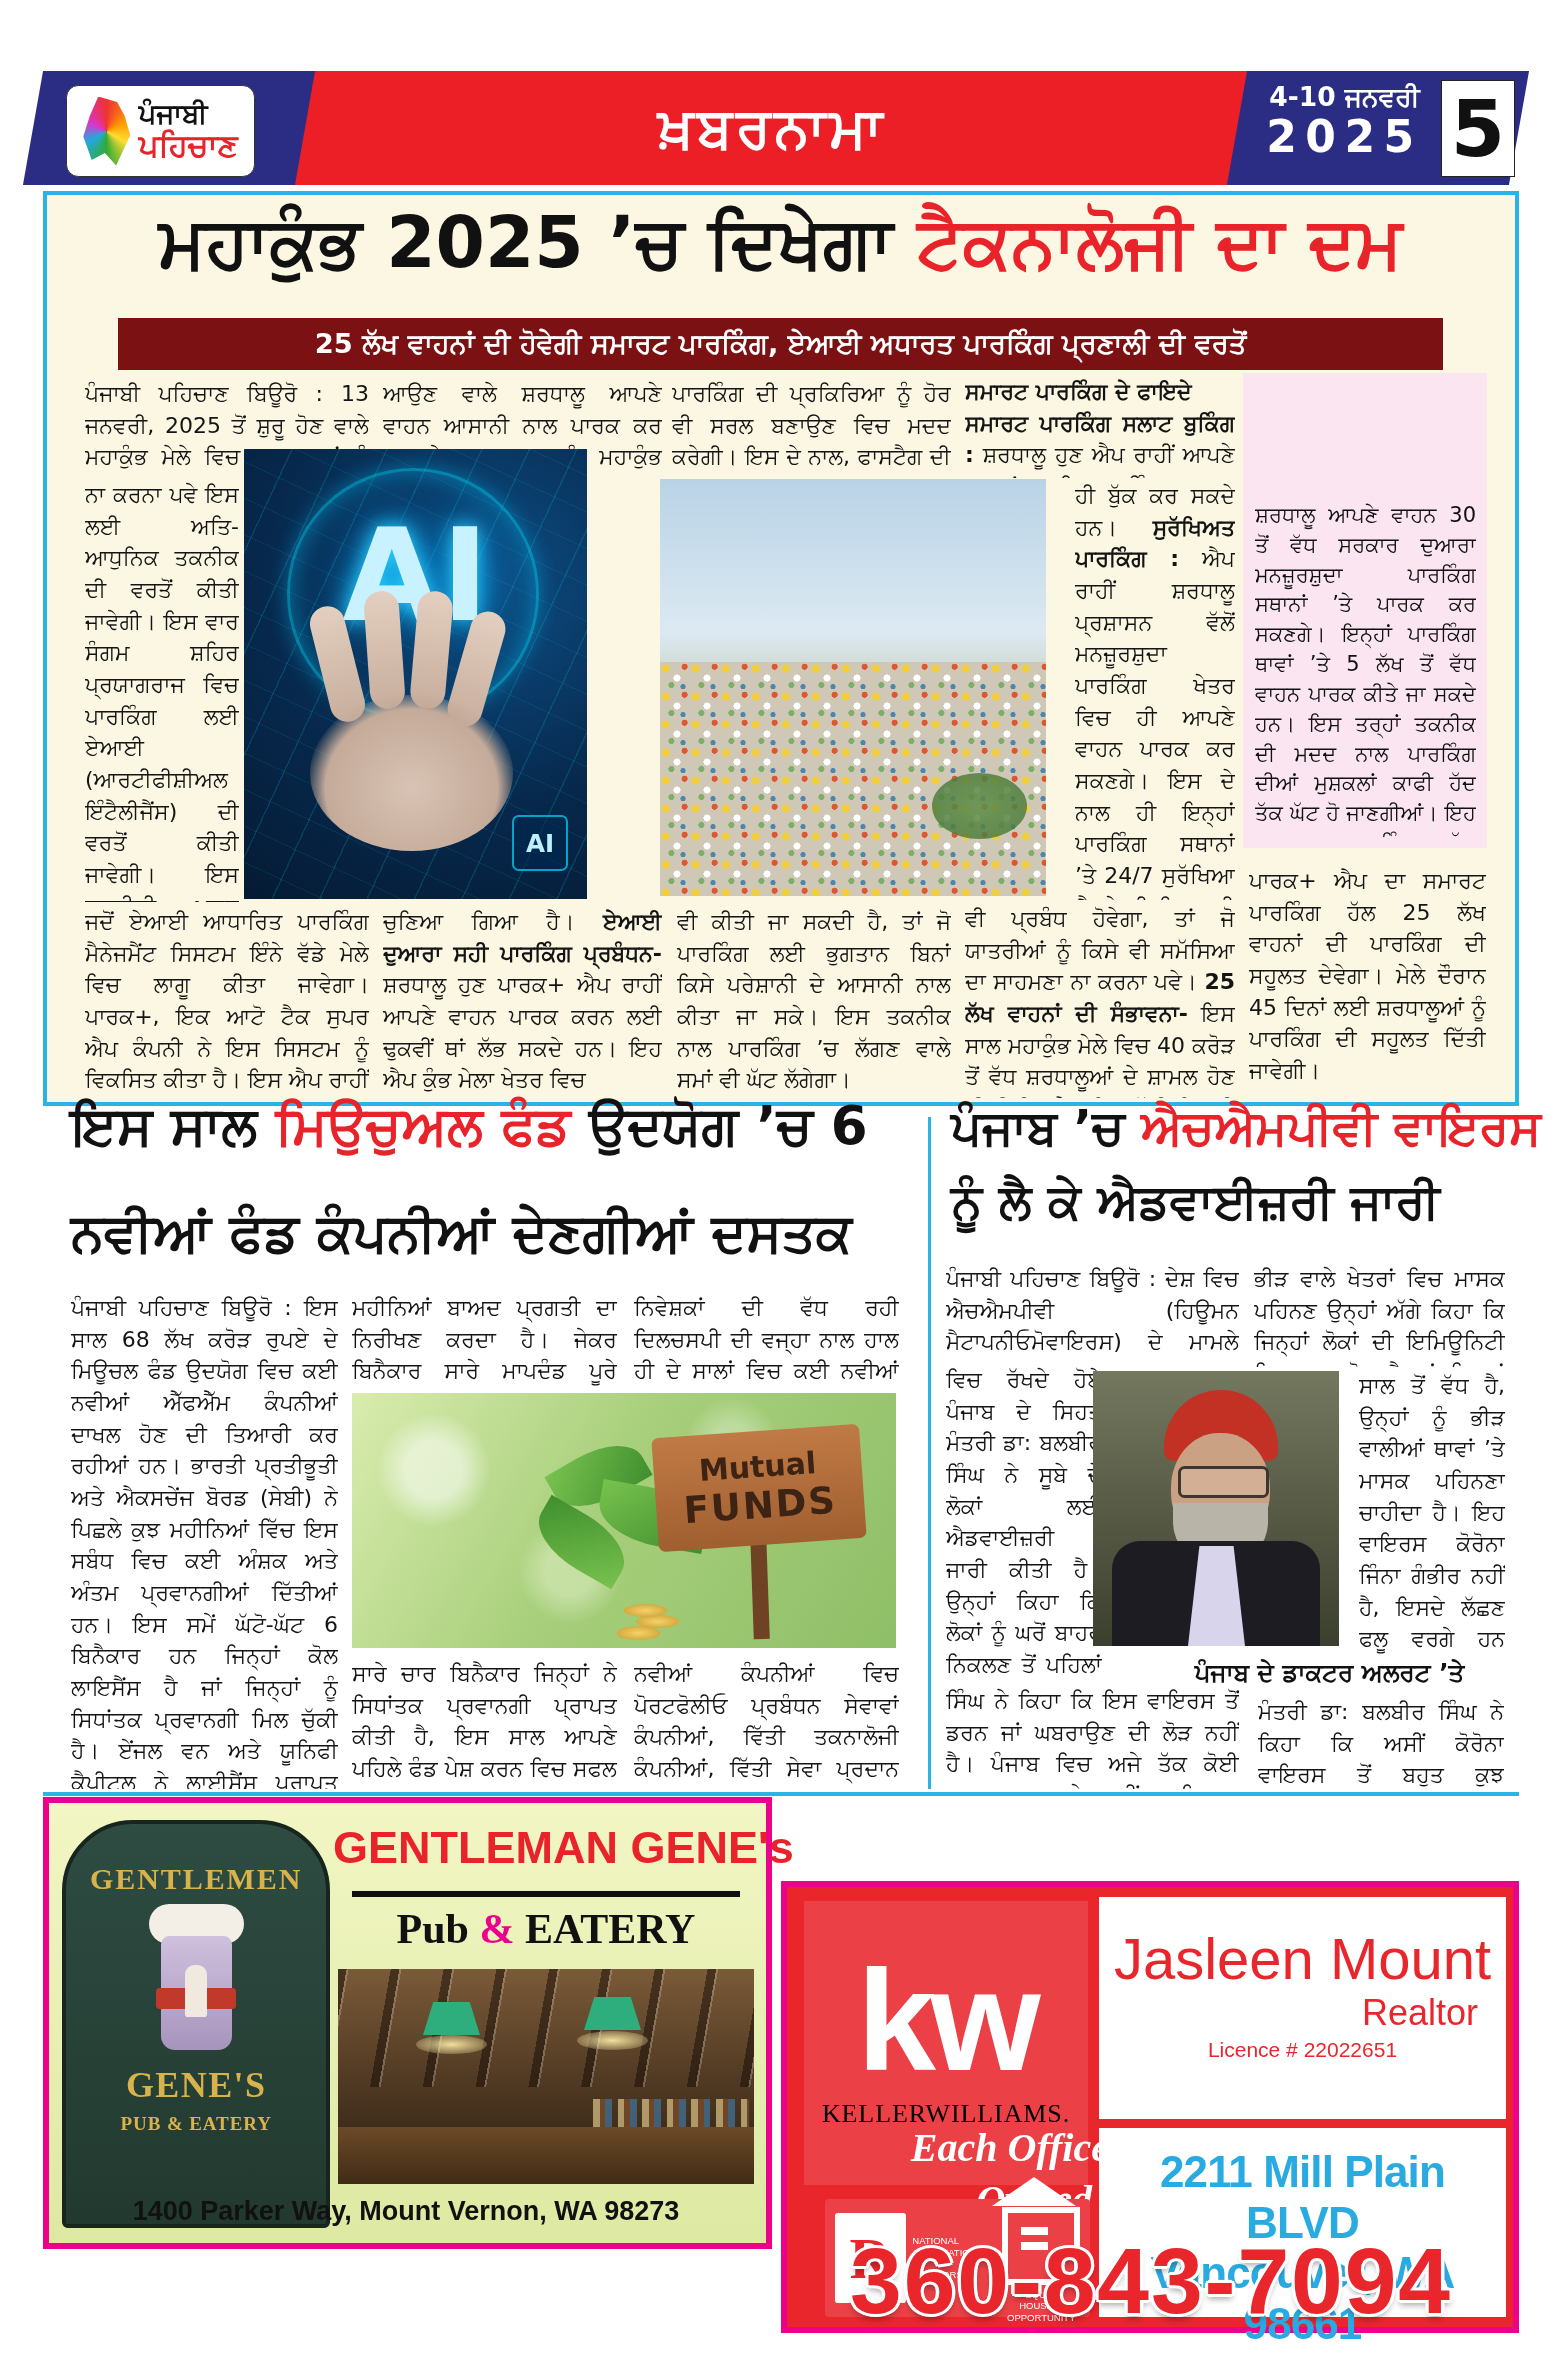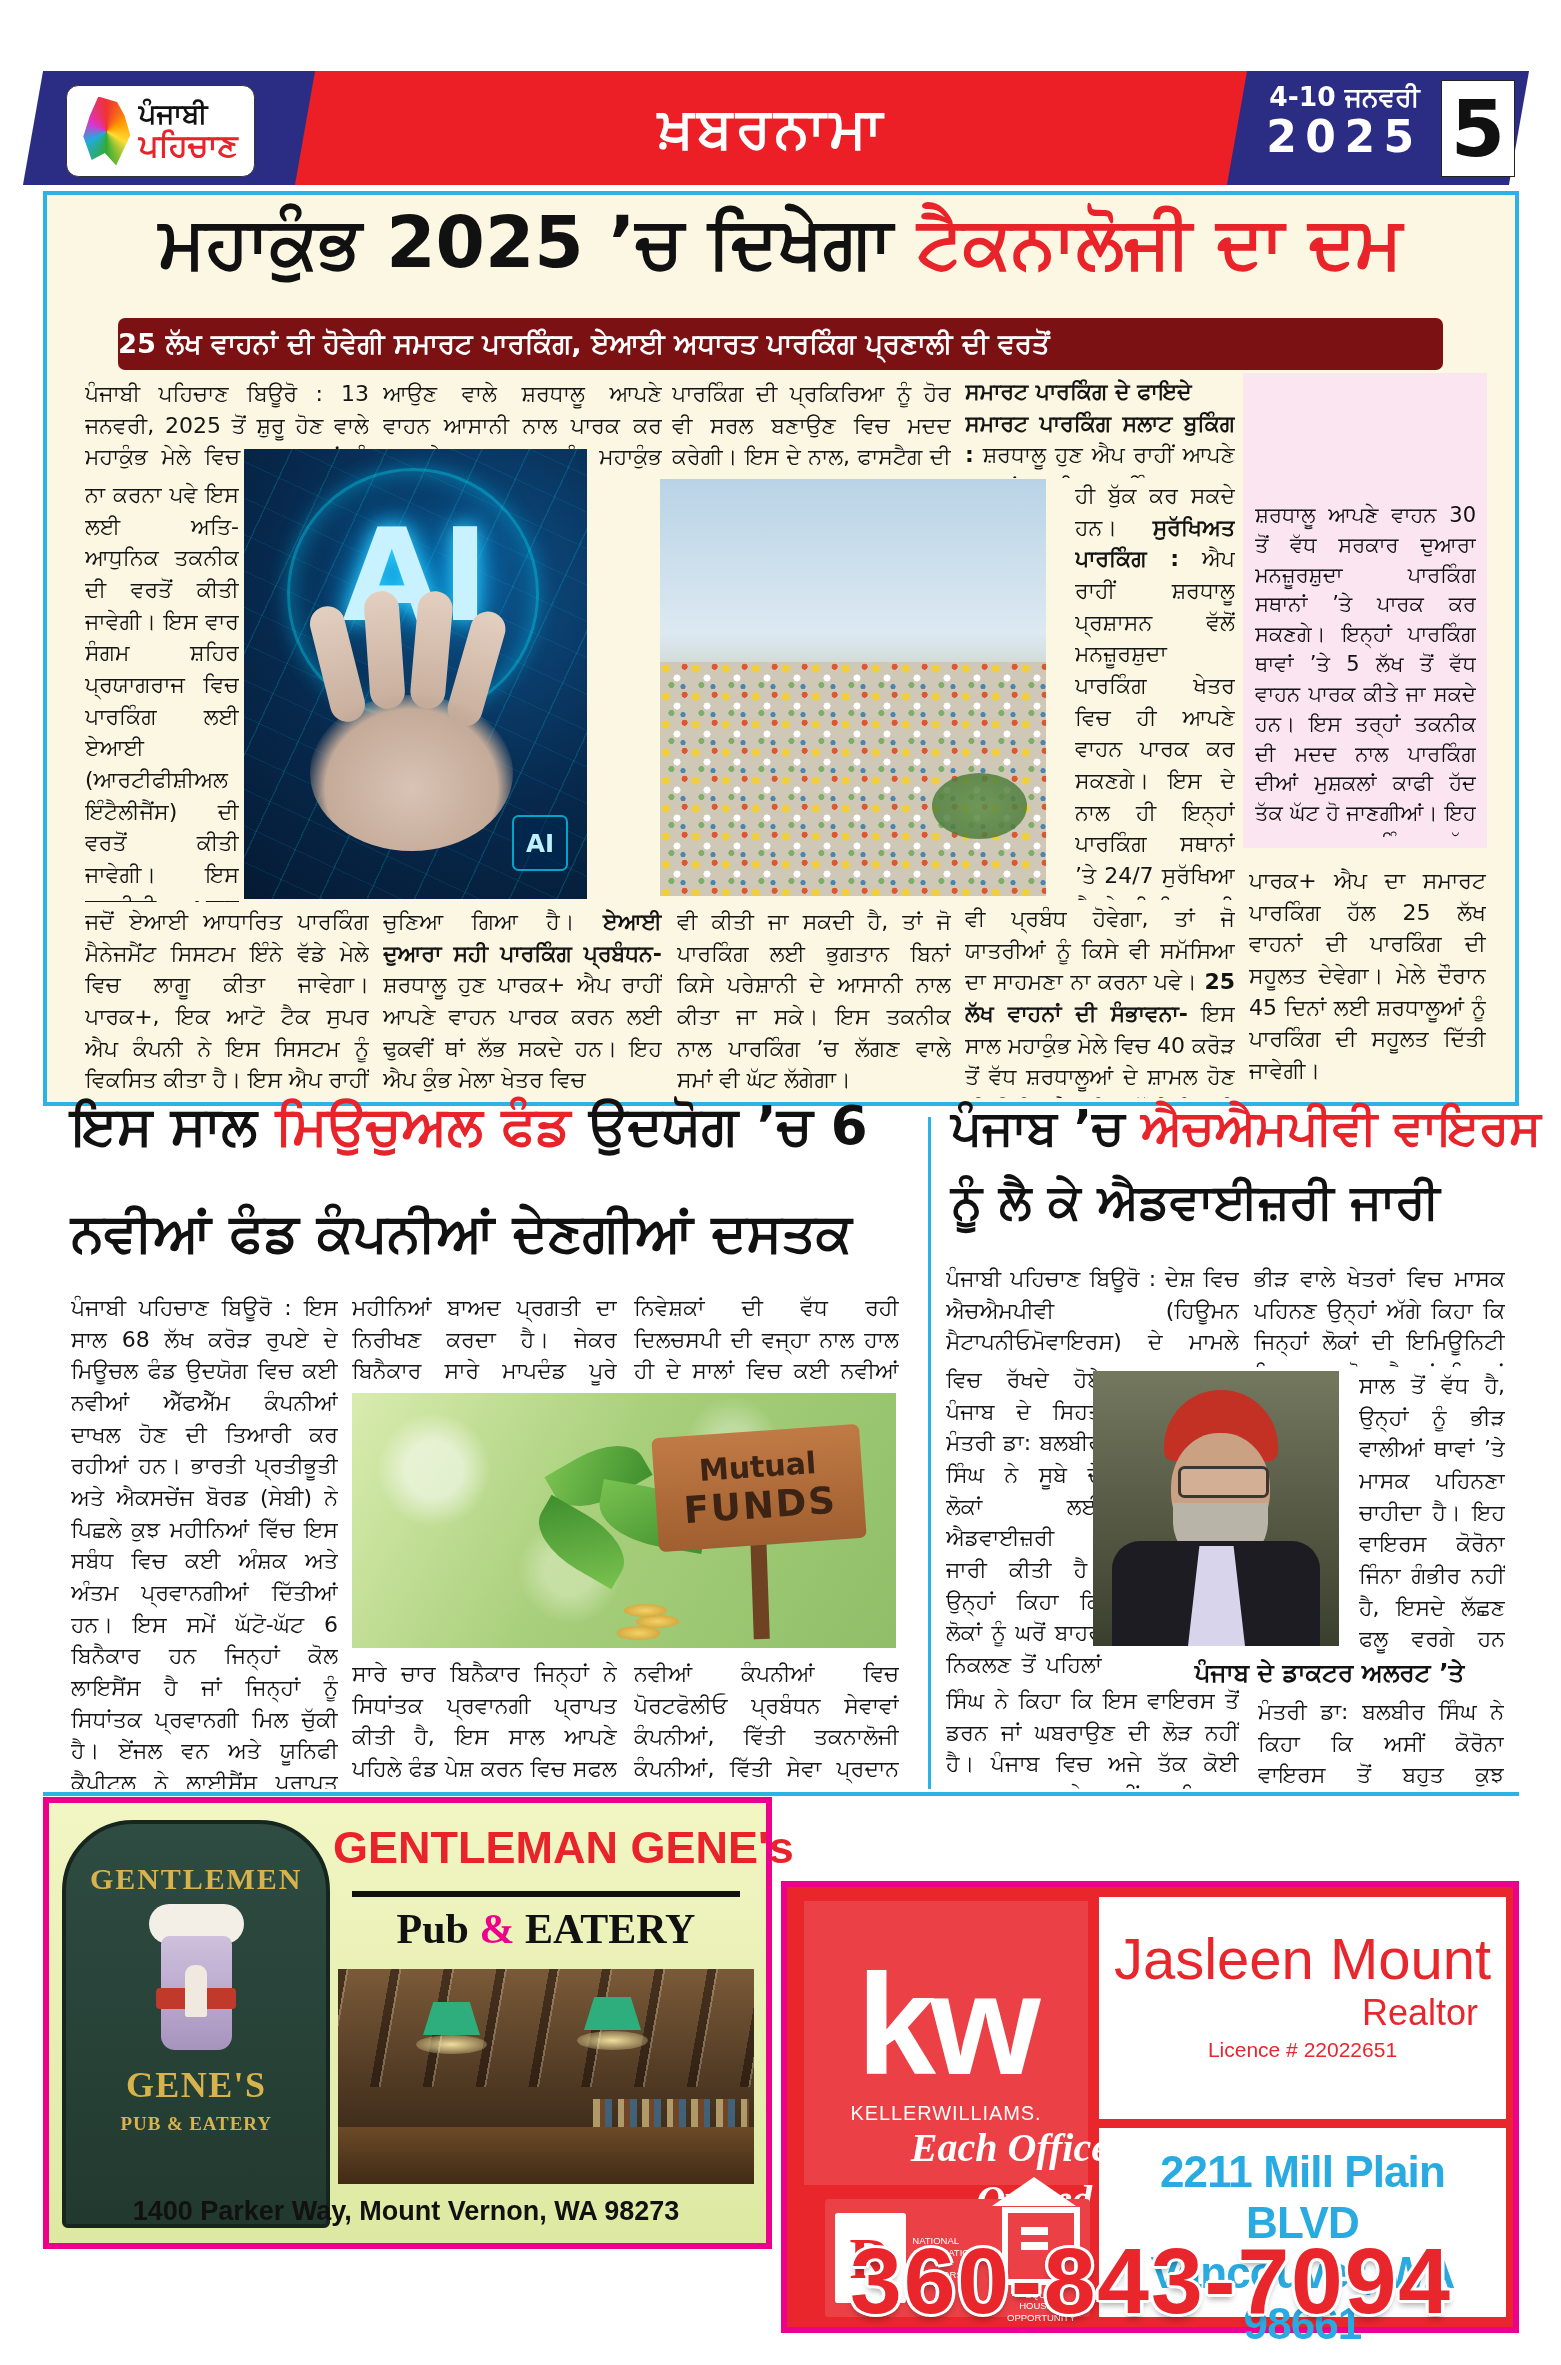--- a/index.html
+++ b/index.html
@@ -22,22 +22,22 @@
   .logo-l2{font-size:31px;font-weight:bold;color:#e8232a;line-height:1.05;}
   #m-title{font-size:56px;font-weight:bold;color:#fff;letter-spacing:3.8px;}
   .m-date1{font-size:26.5px;font-weight:bold;color:#fff;line-height:1.2;}
   .m-date2{font-size:44px;font-weight:bold;color:#fff;letter-spacing:8.5px;line-height:1.1;}
   #page-num{left:1441px;top:80px;width:72px;height:95px;background:#fff;border:1.4px solid #222;
             display:flex;align-items:center;justify-content:center;font-size:78px;font-weight:bold;color:#111;z-index:6;}
   
   #lead-box{left:43px;top:191px;width:1476px;height:915px;background:#fbf7e3;border:4.7px solid #2bb3e6;box-sizing:border-box;}
   #lead-head{left:71px;top:201px;width:1419px;text-align:center;font-size:71px;font-weight:bold;white-space:nowrap;}
   #lead-head .red{color:#e8232a;}
-  #lead-sub{left:118px;top:318px;width:1325px;height:52px;background:#7c1113;border-radius:7px;
-            color:#fff;font-size:27.4px;font-weight:bold;text-align:left;line-height:51px;white-space:nowrap;}
+  #lead-sub{left:118px;top:318px;width:1325px;height:52px;background:#7c1113;border-radius:0;
+            color:#fff;font-size:27.4px;font-weight:bold;text-align:center;line-height:51px;white-space:nowrap;}
   .pink-box{left:1243px;top:373px;width:244px;height:475px;background:#fae5f0;}
   .pink-title{left:1254px;top:387px;width:223px;font-size:27px;font-weight:bold;text-align:center;line-height:1.35;}
   .pink-body{left:1255px;top:501px;width:221px;font-size:21px;line-height:1.42;text-align:justify;height:336px;overflow:hidden;}
   
   #ai-photo{left:244px;top:449px;width:343px;height:450px;background:
       radial-gradient(circle at 70% 30%, #0d4f86 0%, #07294d 55%, #051a33 100%);overflow:hidden;}
   #ai-photo::before{content:"";position:absolute;inset:0;
       background:repeating-linear-gradient(115deg,rgba(0,220,255,.16) 0 1.4px,transparent 1.4px 43px),
                  repeating-linear-gradient(25deg,rgba(0,220,255,.10) 0 0.9px,transparent 0.9px 33px);}
   #ai-ring{position:absolute;left:43px;top:19px;width:246px;height:246px;border-radius:50%;
@@ -118,21 +118,21 @@
   .glow{position:absolute;width:71px;height:19px;border-radius:50%;background:radial-gradient(rgba(255,240,170,.9),rgba(255,240,170,0));}
   #bar-strip{position:absolute;left:0;bottom:0;width:100%;height:57px;background:linear-gradient(#6b4a28,#402b15);}
   #bottles{position:absolute;left:255px;bottom:52px;width:156px;height:33px;
       background:repeating-linear-gradient(90deg,#c9b37a 0 6.6px,#7a4a2a 6.6px 12.3px,#3f6d8e 12.3px 19px,transparent 19px 24.6px);opacity:.8;}
   #pub-addr{position:absolute;left:9.5px;top:393px;width:695px;text-align:center;font-size:27px;font-weight:bold;
       color:#111;font-family:"Liberation Sans",sans-serif;}
   #kw-ad{left:781px;top:1881px;width:738px;height:452px;background:#e8262c;}
   #kw-panel{position:absolute;left:17px;top:14px;width:284px;height:284px;background:#ea4046;
       display:flex;flex-direction:column;align-items:center;justify-content:center;}
   #kw-mark{font-size:142px;font-weight:bold;color:#fff;line-height:.9;letter-spacing:-5.7px;font-family:"Liberation Sans",sans-serif;}
-  #kw-brand{margin-top:14px;font-size:20px;color:#ffffff;letter-spacing:0.9px;font-family:Liberation Sans, sans-serif;}
+  #kw-brand{margin-top:14px;font-size:26px;color:#000000;letter-spacing:0.9px;font-family:Liberation Serif, serif;}
   #kw-white1{position:absolute;left:312px;top:9.5px;width:407px;height:222px;background:#fff;}
   #kw-agent{margin-top:28px;text-align:center;color:#e8262c;font-size:58px;font-family:"Liberation Sans",sans-serif;}
   #kw-role{text-align:right;margin-right:28px;color:#e8262c;font-size:36px;font-family:"Liberation Sans",sans-serif;}
   #kw-lic{text-align:center;color:#e8262c;font-size:21px;margin-top:4.7px;font-family:"Liberation Sans",sans-serif;}
   .kw-tag{position:absolute;left:14px;width:700px;text-align:center;color:#fff;font-family:"Liberation Serif",serif;
       font-style:italic;font-weight:bold;font-size:40px;}
   #kw-logos{position:absolute;left:38px;top:312px;width:265px;height:118px;background:#ea4046;border-radius:3.8px;
       display:flex;align-items:center;justify-content:center;gap:19px;}
   #nar{width:71px;height:90px;background:#fff;border-radius:2.8px;display:flex;align-items:center;justify-content:center;
        font-family:"Liberation Serif",serif;font-size:57px;font-weight:bold;color:#e8262c;}

